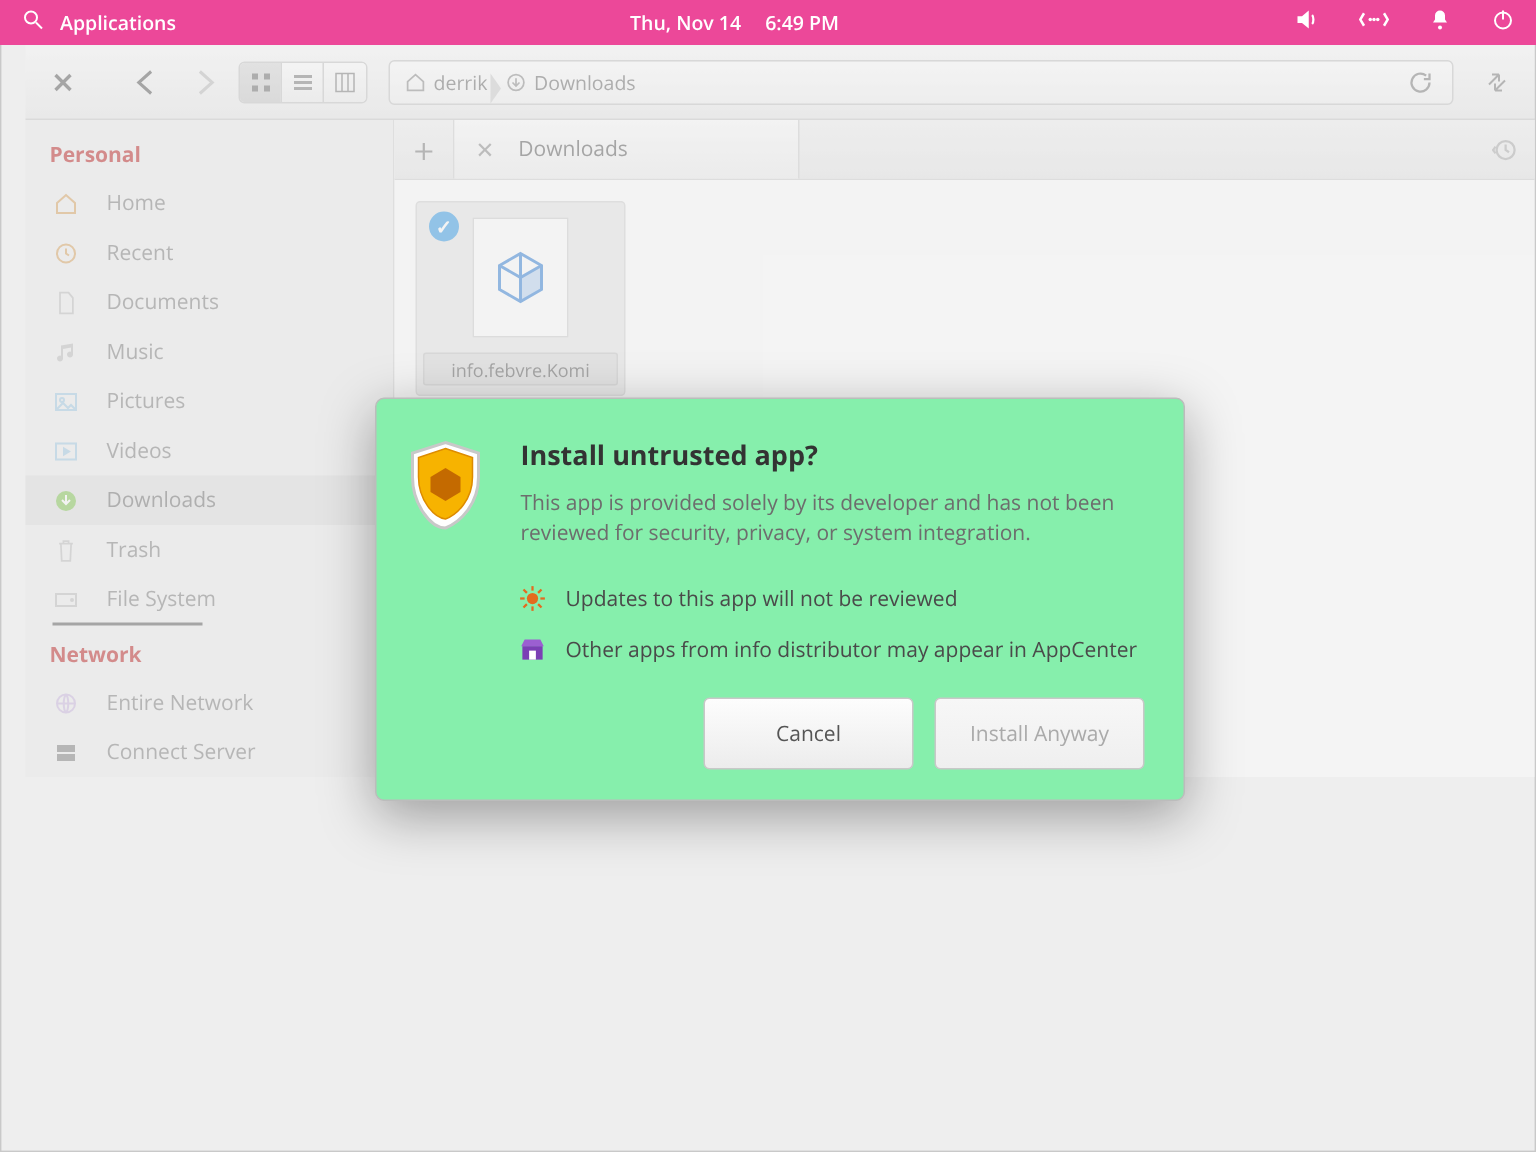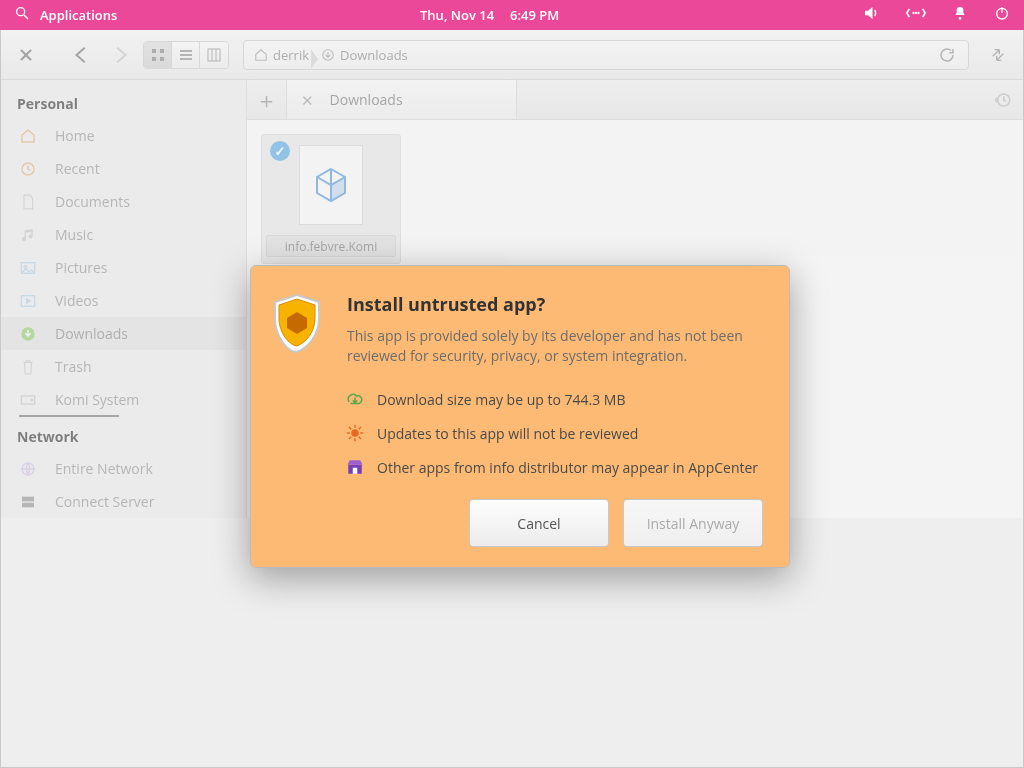--- a/index.html
+++ b/index.html
@@ -27,21 +27,21 @@
 
 .breadcrumb { flex:1; height: 30px; border:1px solid #c3c3c3; border-radius:4px; background:linear-gradient(#fff,#f2f2f2); display:flex; align-items:center; padding:0 6px; margin:0 6px; color:#666; font-size:13px;}
 .crumb { display:flex; align-items:center; gap:5px; padding:0 8px 0 4px; position:relative;}
 .crumb:not(:first-child)::before { content:""; position:absolute; left:-6px; top:3px; width:0;height:0; border-top:10px solid transparent; border-bottom:10px solid transparent; border-left:7px solid #ccc;}
 .crumb svg { stroke:#888; fill:none; stroke-width:2;}
 .refresh, .restore { width:30px; height:30px; display:flex; align-items:center; justify-content:center; }
 
 
 .fm-body { display:flex; height: calc(100% - 50px); }
 .sidebar { width: 246px; background:#ececec; border-right:1px solid #d2d2d2; padding-top:8px; color:#7a7a7a; font-size:14px; }
-.side-head { padding: 6px 16px; font-weight:700; color:#000000; }
+.side-head { padding: 6px 16px; font-weight:700; color:#b91c1c; }
 .side-item { display:flex; align-items:center; gap:18px; padding:7px 18px; cursor:default; }
 .side-item.active { background:#dedede; color:#6b6b6b; }
 .side-item .sicon { width:18px; height:18px; display:flex; align-items:center; justify-content:center;}
 .side-item.active .sicon svg circle{ fill:#7cc24a;}
 .side-underline { height:2px; background:#555; width:100px; margin-left:18px; margin-top:-1px; margin-bottom:4px;}
 
 .main { flex:1; display:flex; flex-direction:column; background:#fff; }
 .tabbar { height:40px; background:linear-gradient(#f2f2f2,#e6e6e6); border-bottom:1px solid #cfcfcf; display:flex; align-items:stretch; }
 .newtab { width:40px; display:flex; align-items:center; justify-content:center; border-right:1px solid #cfcfcf; color:#777; font-size:22px; font-weight:300;}
 .tab { width:230px; display:flex; align-items:center; gap:16px; padding:0 14px; background:linear-gradient(#fdfdfd,#eeeeee); border-right:1px solid #cfcfcf; color:#555; font-size:14px;}
@@ -51,25 +51,25 @@
 
 .files { flex:1; padding:14px; position:relative; }
 .file-item { width:140px; height:130px; background:#e7e7e7; border:1px solid #d0d0d0; border-radius:3px; display:flex; flex-direction:column; align-items:center; justify-content:flex-start; padding-top:10px; position:relative;}
 .file-item .checkmark { position:absolute; top:6px; left:8px; width:20px; height:20px; background:#2b96e6; border-radius:50%; display:flex; align-items:center; justify-content:center;}
 .file-item .checkmark::after{content:"✓"; color:#fff; font-size:13px; font-weight:bold;}
 .file-thumb { width:64px; height:80px; background:#fff; border:1px solid #ccc; display:flex; align-items:center; justify-content:center;}
 .file-name { width:130px; height:22px; margin-top:10px; background:#dadada; border:1px solid #c4c4c4; border-radius:2px; font-size:12px; color:#555; display:flex; align-items:center; justify-content:center; overflow:hidden; white-space:nowrap;}
 .fm.dimmed::after{ content:""; position:absolute; inset:0; background:rgba(230,230,230,0.35); pointer-events:none;}
 
 
-.fm { filter: none; }
+.fm { filter: none; padding-left: 16px; }
 .greyed { opacity:0.7; }
 
 
-.dialog { position:absolute; top:265px; left:250px; width:540px; background:#fdba74; border:1px solid #bcbcbc; border-radius:6px; box-shadow:0 10px 36px rgba(0,0,0,0.35); padding:26px 26px 20px 18px; }
+.dialog { position:absolute; top:265px; left:250px; width:540px; background:#86efac; border:1px solid #bcbcbc; border-radius:6px; box-shadow:0 10px 36px rgba(0,0,0,0.35); padding:26px 26px 20px 18px; }
 .dialog .drow { display:flex; gap:22px; }
 .dialog .dicon { width:56px; flex:none; }
 .dialog .dtext h2 { font-size:18px; font-weight:700; color:#333; margin-bottom:10px;}
 .dialog .dtext p { font-size:14px; color:#6d6d6d; line-height:1.4;}
 .dialog .infos { margin-top:24px; display:flex; flex-direction:column; gap:14px; padding-left:76px;}
 .dialog .info { display:flex; align-items:center; gap:12px; font-size:14px; color:#4a4a4a;}
 .dialog .info .iicon{ width:20px; height:20px; display:flex; align-items:center; justify-content:center;}
 .dialog .ack { margin-top:22px; padding-left:76px; display:flex; align-items:center; gap:12px; font-size:14px; color:#4a4a4a;}
 .dialog .ack .cbox{ width:20px; height:20px; border:1px solid #bdbdbd; border-radius:4px; background:#fff;}
 .dialog .actions { margin-top:22px; display:flex; justify-content:flex-end; gap:14px;}
@@ -273,21 +273,21 @@
         <span>Trash</span>
       </div>
 
       <div class="side-item">
         <span class="sicon">
               <svg width="16" height="12" viewBox="0 0 24 16" fill="none" stroke="#bbb" stroke-width="2">
                 <rect x="2" y="2" width="20" height="12"></rect>
                 <circle cx="18" cy="8" r="1" fill="#bbb"></circle>
               </svg>
             </span>
-        <span>Komi System</span>
+        <span>File System</span>
       </div>
       <div class="side-underline"></div>
 
       <div class="side-head">Network</div>
       <div class="side-item">
         <span class="sicon">
               <svg width="16" height="16" viewBox="0 0 24 24" fill="none" stroke="#c9b4de" stroke-width="2">
                 <circle cx="12" cy="12" r="9"></circle>
                 <path d="M3 12h18M12 3c3 3 3 15 0 18M12 3c-3 3-3 15 0 18"></path>
               </svg>
@@ -349,29 +349,20 @@
         <path d="M28 20 38 26v10L28 42 18 36V26z" fill="#c46a00"></path>
       </svg>
     </div>
     <div class="dtext">
       <h2>Install untrusted app?</h2>
       <p>This app is provided solely by its developer and has not been reviewed for security, privacy, or system integration.</p>
     </div>
   </div>
 
   <div class="infos">
-    <div class="info">
-      <span class="iicon">
-        <svg width="18" height="18" viewBox="0 0 24 24" fill="none" stroke="#5aa84a" stroke-width="2">
-            <path d="M4 16c-4-8 6-14 10-8 6-2 10 6 4 10H6"></path>
-            <path d="M12 10v7m-3-3 3 3 3-3"></path>
-          </svg>
-      </span>
-      <span>Download size may be up to 744.3 MB</span>
-    </div>
     <div class="info">
       <span class="iicon">
         <svg width="18" height="18" viewBox="0 0 24 24" fill="#e46b1f">
             <circle cx="12" cy="12" r="5"></circle>
             <g stroke="#e46b1f" stroke-width="2">
               <line x1="12" y1="1" x2="12" y2="5"></line>
               <line x1="12" y1="19" x2="12" y2="23"></line>
               <line x1="1" y1="12" x2="5" y2="12"></line>
               <line x1="19" y1="12" x2="23" y2="12"></line>
               <line x1="4" y1="4" x2="7" y2="7"></line>

